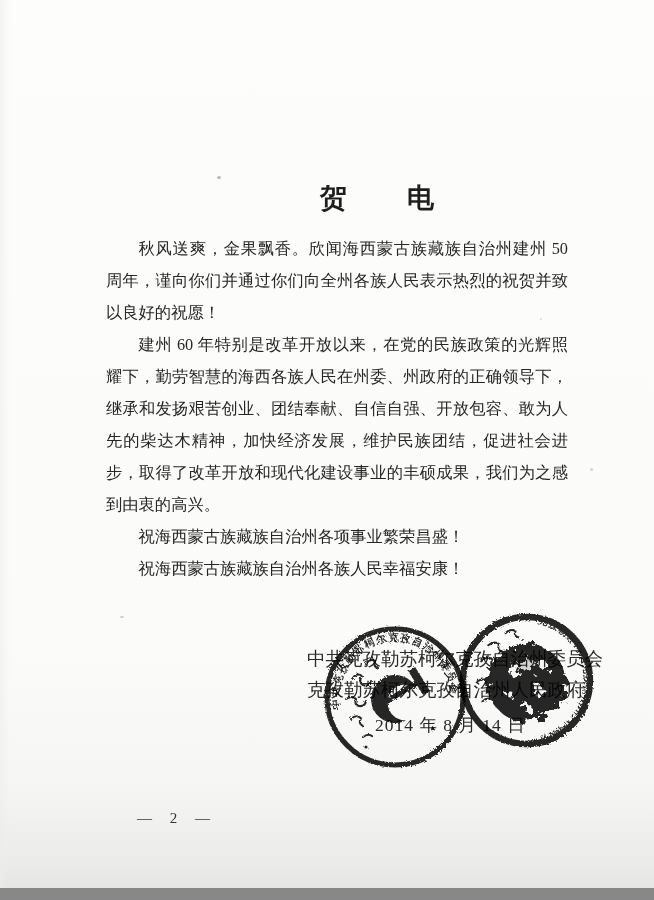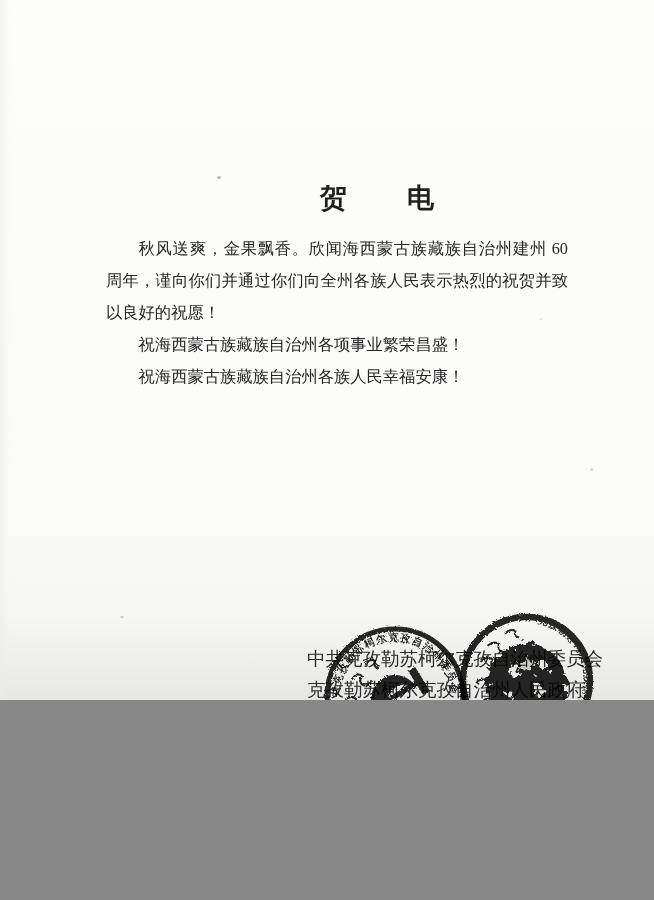--- a/index.html
+++ b/index.html
@@ -1,19 +1,19 @@
 <!DOCTYPE html>
 <html><head>
 <meta charset="utf-8">
 <style>
   html,body{margin:0;padding:0;}
   body{background:#888; font-family:"Liberation Serif","DejaVu Serif",serif;}
   .page{
     position:relative;
-    width:654px;height:700px;
+    width:654px;height:888px;
     margin:0 auto;
     background:linear-gradient(180deg,#fdfdfc 0%,#fbfbf9 72%,#f6f6f4 88%,#ebebe9 97%,#e6e6e4 100%);
     overflow:hidden;
     color:#242424;
   }
   .doc-title{
     position:absolute; top:180px; left:115px; width:470px;
     margin:0; text-align:center;
     font-size:27px; font-weight:bold; color:#1e1e1e;
     transform:translateX(28px);
@@ -61,28 +61,30 @@
 </head>
 <body>
 
 <div class="page">
 
   <div class="edge-shadow"></div>
 
   <h1 class="doc-title">贺　　电</h1>
 
   <div class="body-text">
-    <p>秋风送爽，金果飘香。欣闻海西蒙古族藏族自治州建州 60 周年，谨向你们并通过你们向全州各族人民表示热烈的祝贺并致以良好的祝愿！</p>
+    <p>秋风送爽，金果飘香。欣闻海西蒙古族藏族自治州建州 50 周年，谨向你们并通过你们向全州各族人民表示热烈的祝贺并致以良好的祝愿！</p>
+    <p>建州 60 年特别是改革开放以来，在党的民族政策的光辉照耀下，勤劳智慧的海西各族人民在州委、州政府的正确领导下，继承和发扬艰苦创业、团结奉献、自信自强、开放包容、敢为人先的柴达木精神，加快经济发展，维护民族团结，促进社会进步，取得了改革开放和现代化建设事业的丰硕成果，我们为之感到由衷的高兴。</p>
     <p>祝海西蒙古族藏族自治州各项事业繁荣昌盛！</p>
     <p>祝海西蒙古族藏族自治州各族人民幸福安康！</p>
   </div>
 
   <div class="signature">
     <div>中共克孜勒苏柯尔克孜自治州委员会</div>
     <div>克孜勒苏柯尔克孜自治州人民政府</div>
+    <div class="sig-date">2014 年 8 月 14 日</div>
   </div>
 
   <svg class="seal seal-left" viewBox="0 0 152 152">
     <defs>
       <filter id="roughInk" x="-20%" y="-20%" width="140%" height="140%">
         <feTurbulence type="fractalNoise" baseFrequency="0.55" numOctaves="2" seed="3" result="n"></feTurbulence>
         <feDisplacementMap in="SourceGraphic" in2="n" scale="3.2"></feDisplacementMap>
       </filter>
       <path id="sealArcL" d="M 23,94 A 56,56 0 1 1 129,94" fill="none"></path>
     </defs>

